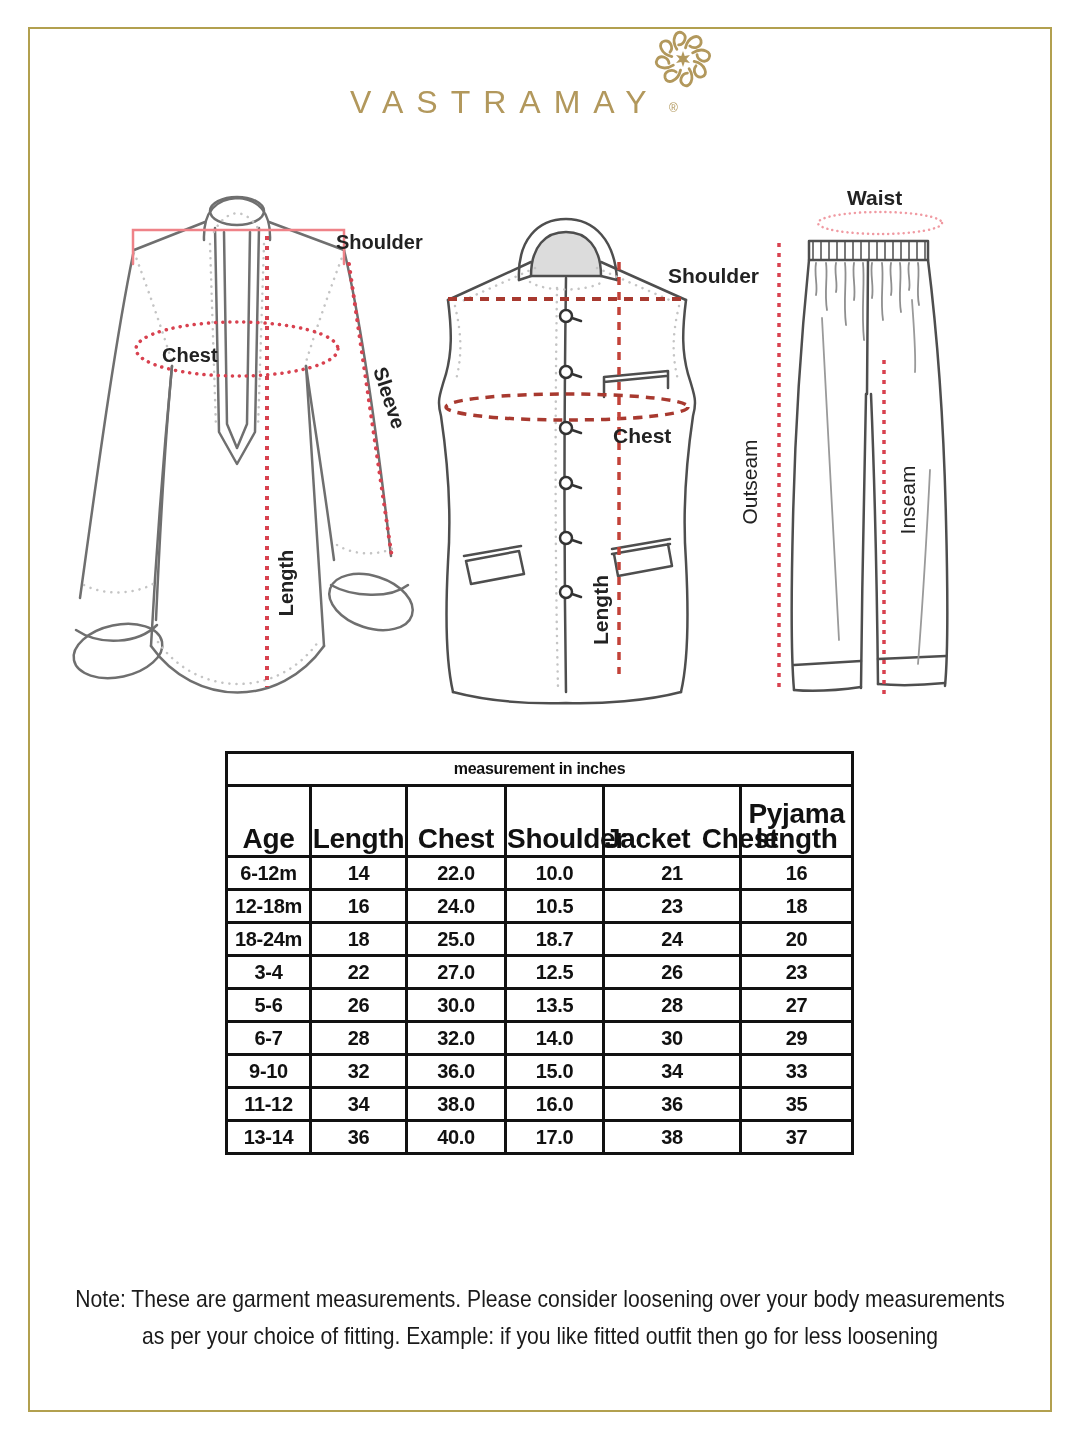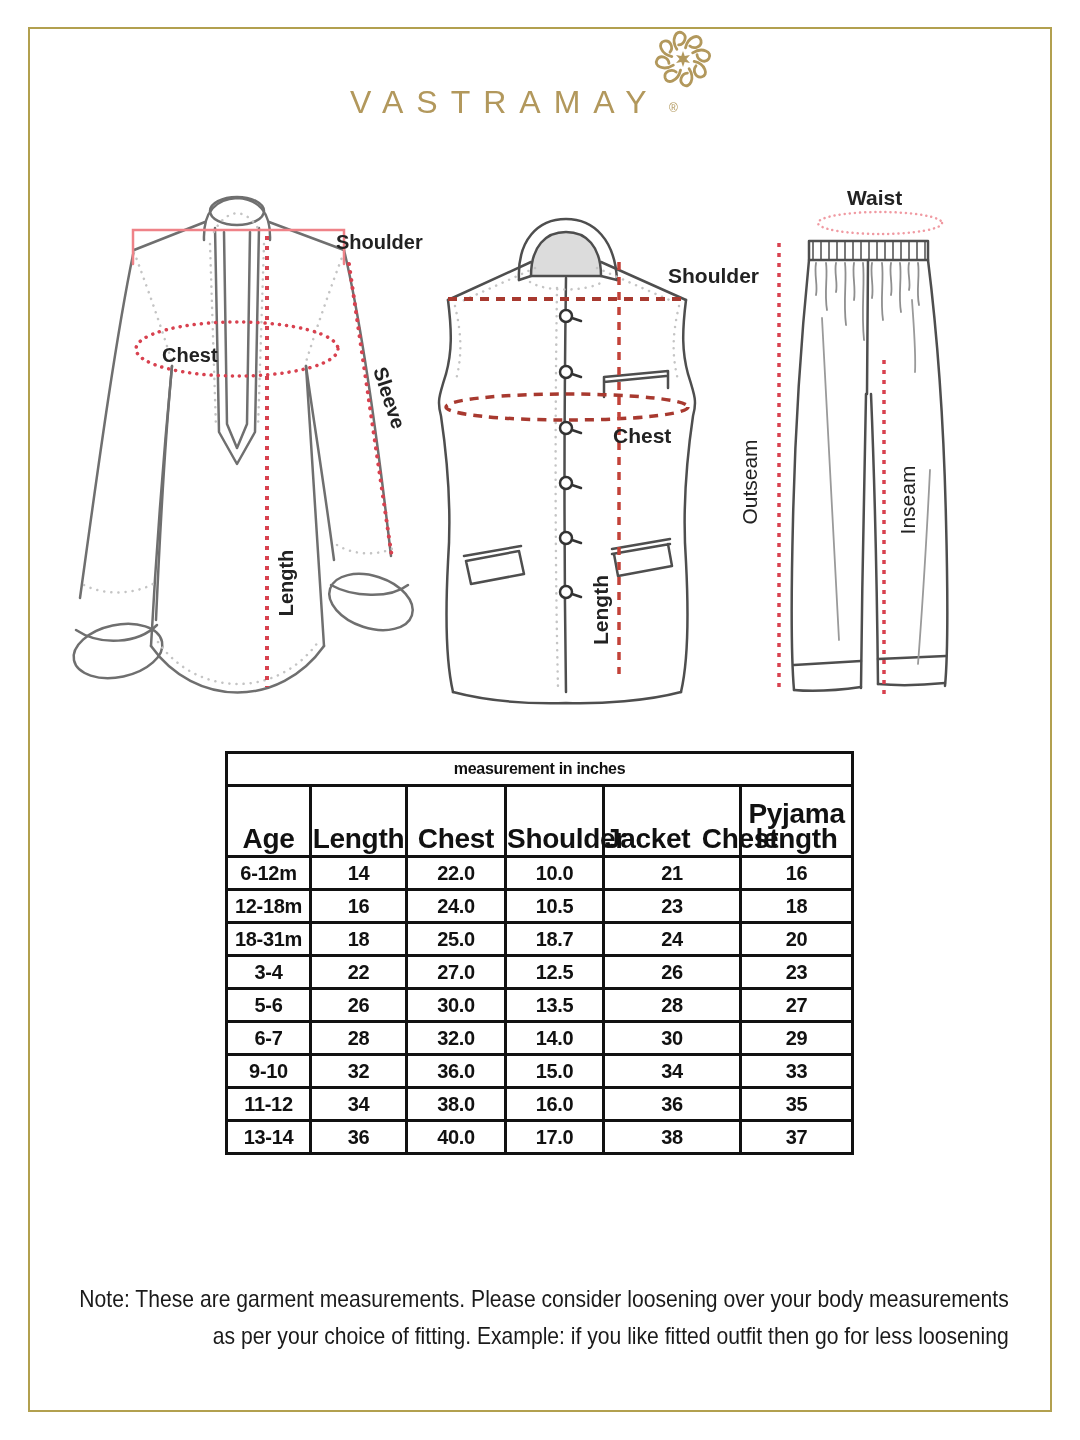--- a/index.html
+++ b/index.html
@@ -31,21 +31,21 @@
     font-weight:700;color:#111;letter-spacing:-0.3px;}
   .tbl-title{height:34px;font-size:25px;}
   .tbl-sub{height:30px;font-size:16px;}
   .size-table thead tr.cols th{height:64px;font-size:28px;vertical-align:bottom;
     padding-bottom:4px;line-height:25px;white-space:nowrap;}
   .size-table thead tr.cols th.wrap{white-space:normal;}
   .size-table thead tr.cols th.wide{word-spacing:4px;}
   .size-table tbody td{height:30px;font-size:20px;}
 
   
-  .note{position:absolute;left:0;right:8px;top:1280px;text-align:right;}
+  .note{position:absolute;left:0;right:0;top:1280px;text-align:center;}
   .note-inner{display:inline-block;transform:scaleX(0.88);transform-origin:center;
     font-size:24px;line-height:37px;color:#1a1a1a;white-space:nowrap;}
 </style>
 </head>
 <body>
 
 <div class="page">
   <div class="gold-frame"></div>
 
   <div class="wordmark">VASTRAMAY</div>
@@ -224,21 +224,21 @@
         </tr>
         <tr>
           <td>12-18m</td>
           <td>16</td>
           <td>24.0</td>
           <td>10.5</td>
           <td>23</td>
           <td>18</td>
         </tr>
         <tr>
-          <td>18-31m</td>
+          <td>18-24m</td>
           <td>18</td>
           <td>25.0</td>
           <td>18.7</td>
           <td>24</td>
           <td>20</td>
         </tr>
         <tr>
           <td>3-4</td>
           <td>22</td>
           <td>27.0</td>

